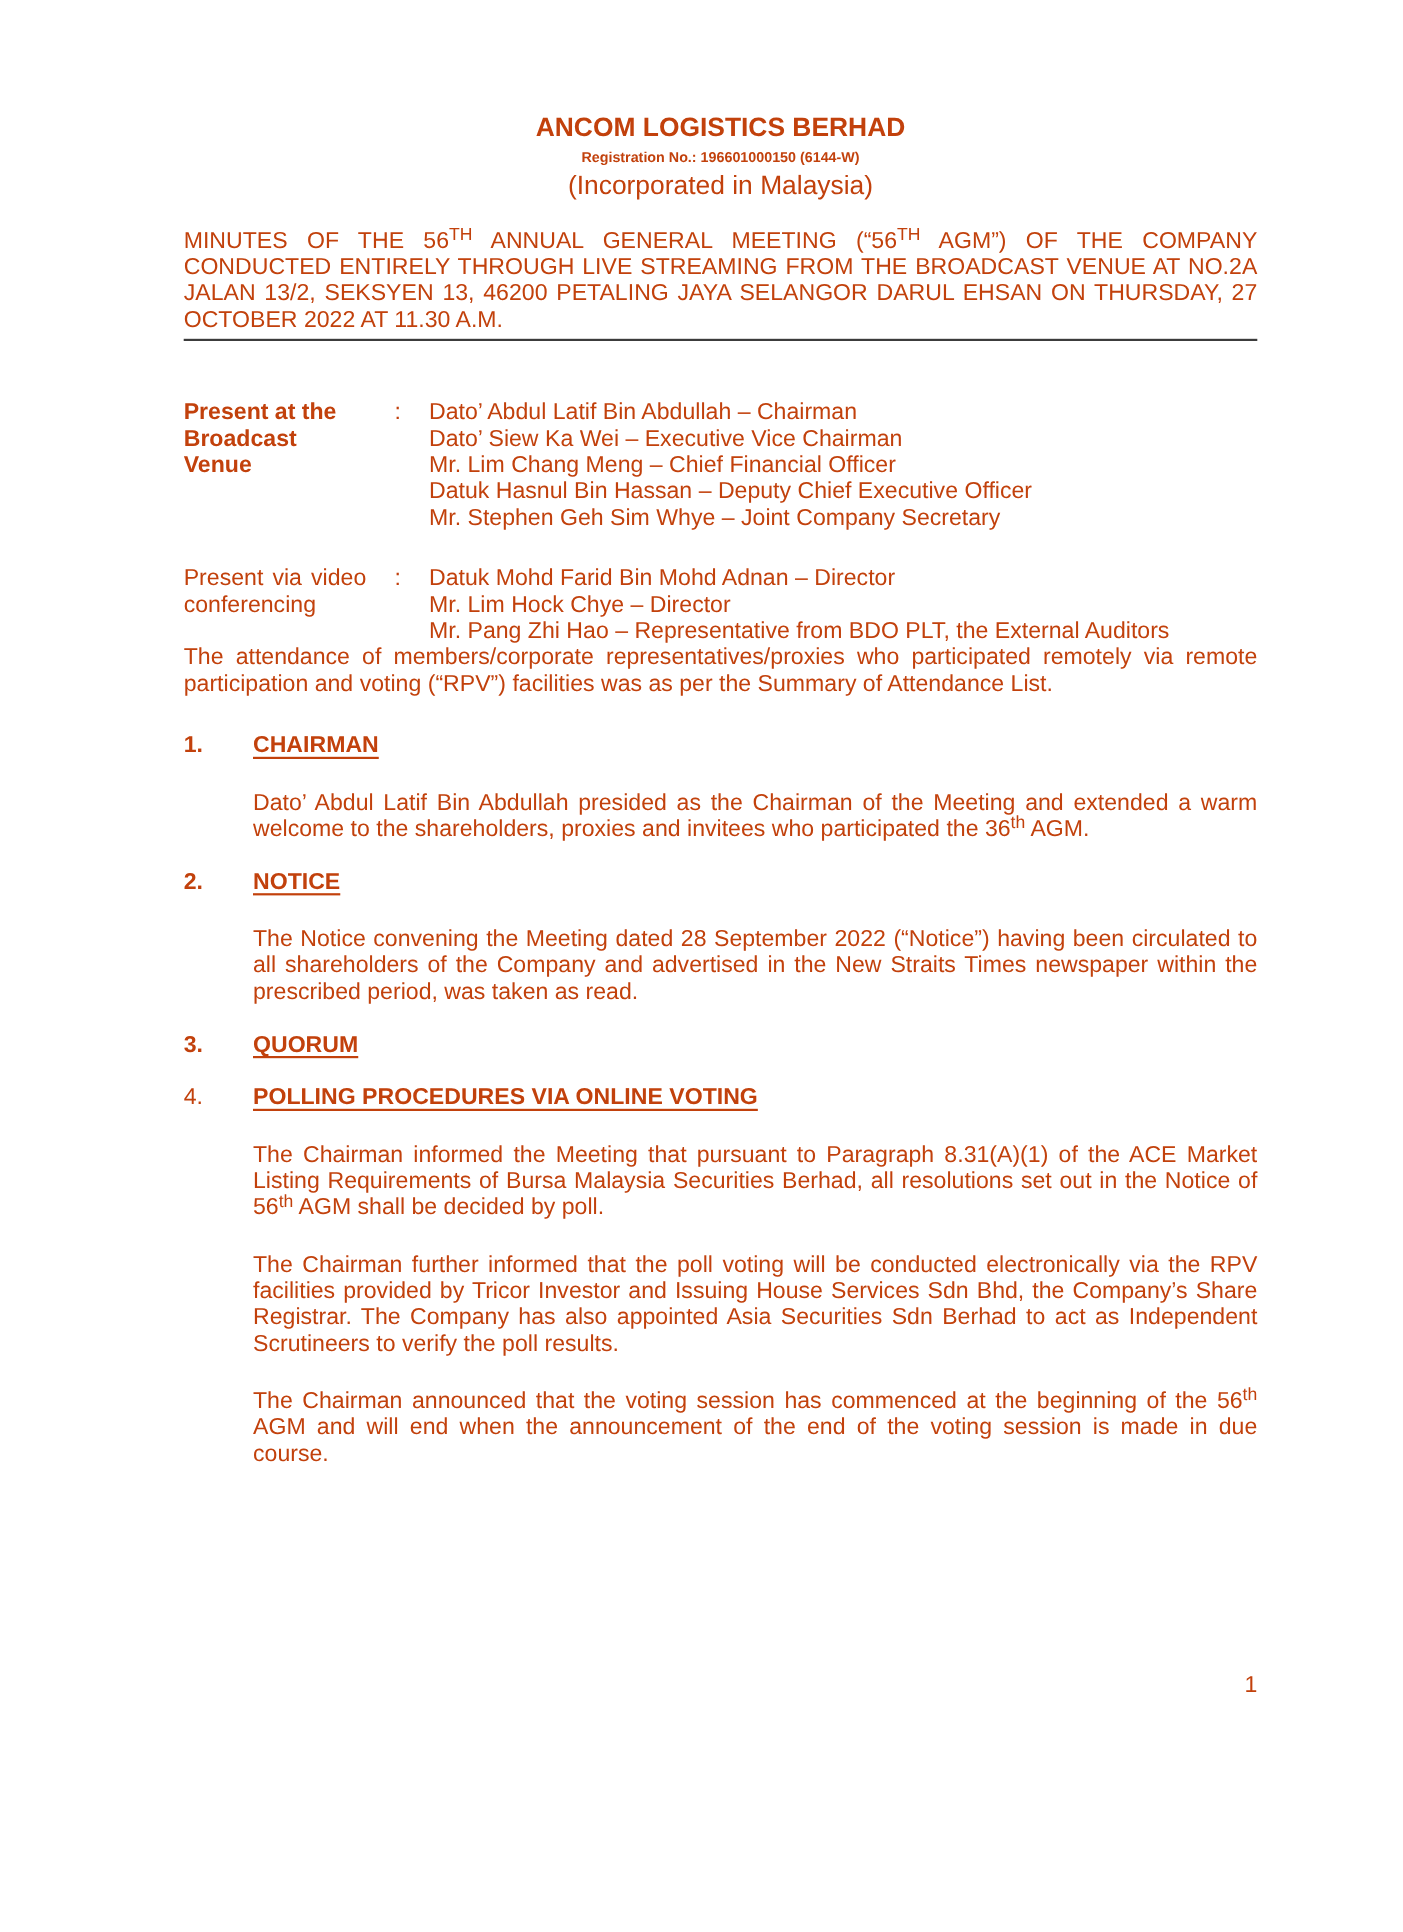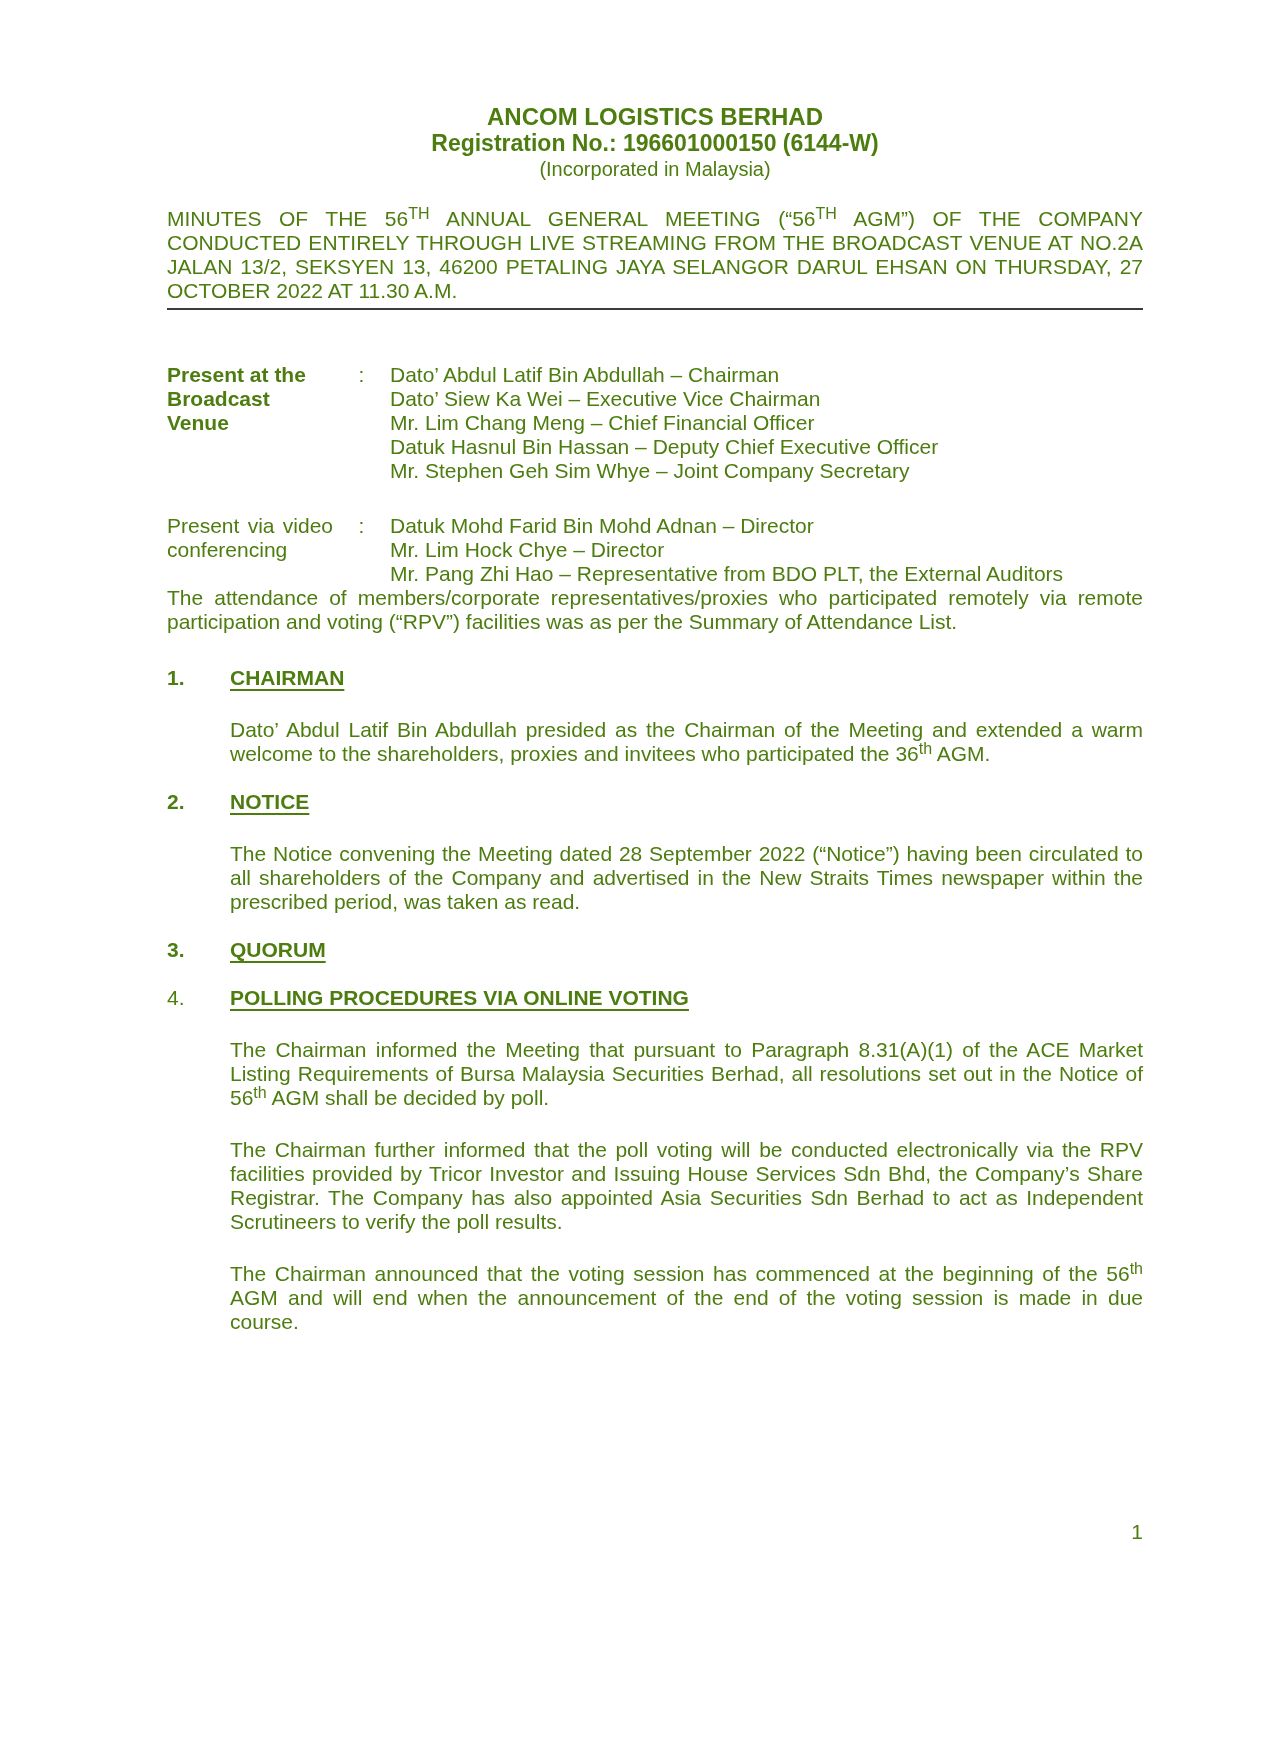--- a/index.html
+++ b/index.html
@@ -1,29 +1,29 @@
 <!DOCTYPE html>
 <html><head>
 <meta charset="utf-8">
 <style>
   html,body{margin:0;padding:0;background:#ffffff;}
   .page{
     position:relative;
     width:1275px;height:1596px;
-    background:#ffffff;color:#4d7c0f;
+    background:#ffffff;color:#c2410c;
     font-family:"Liberation Sans","DejaVu Sans",sans-serif;
     font-size:21px;line-height:24px;
     overflow:hidden;
   }
   .content{margin-left:167px;width:976px;}
   
   .doc-header{padding-top:103px;text-align:center;}
   .doc-title{font-size:24px;font-weight:bold;line-height:27px;}
-  .doc-reg{font-size:23px;font-weight:bold;line-height:26px;}
-  .doc-inc{font-size:20px;line-height:26px;}
+  .doc-reg{font-size:13px;font-weight:bold;line-height:26px;}
+  .doc-inc{font-size:24px;line-height:26px;}
   
   .intro-para{
     margin-top:25px;
     text-align:justify;text-align-last:left;
     padding-bottom:5px;
     border-bottom:2px solid #3c3c3c;
   }
   sup{
     font-size:16px;line-height:0;
     vertical-align:baseline;position:relative;top:-7px;

